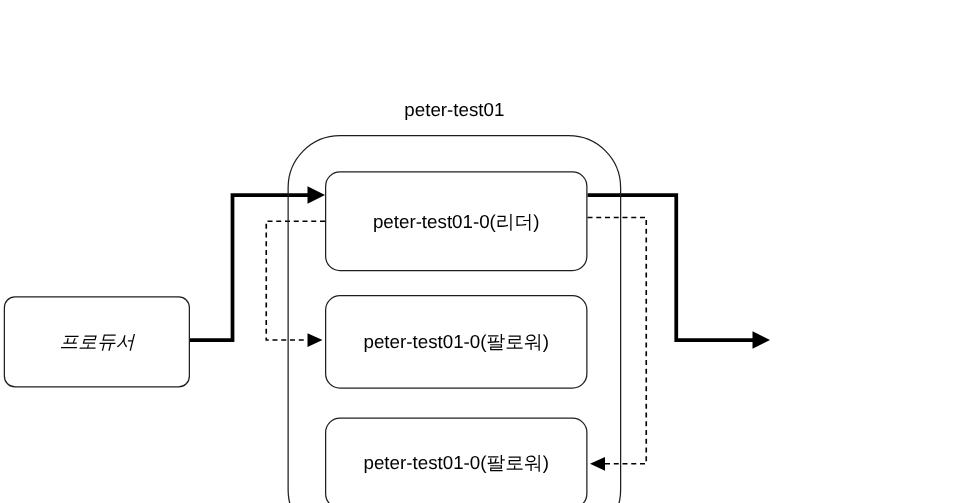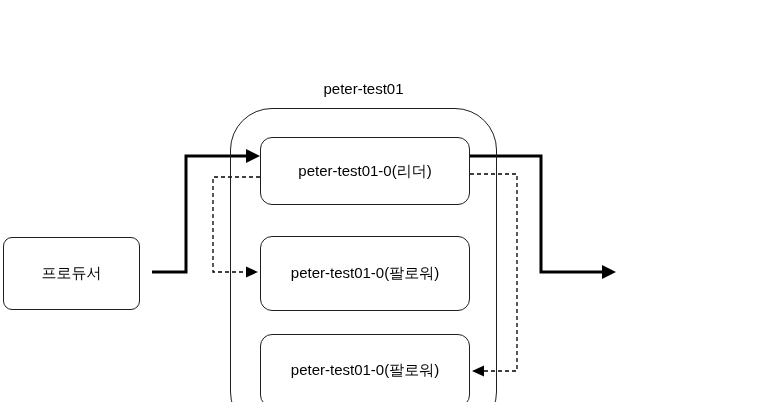--- a/index.html
+++ b/index.html
@@ -45,24 +45,24 @@
     border: 1.5px solid #1f1f1f;
     border-radius: 42px;
     background: transparent;
     box-sizing: border-box;
   }
   .partition {
     left: 260px;
     width: 210px;
     border-radius: 12px;
   }
-  .partition-leader   { top: 93px;  height: 68px; }
+  .partition-leader   { top: 93px;  height: 80px; }
   .partition-f1       { top: 192px; height: 75px; }
   .partition-f2       { top: 290px; height: 73px; }
-  .producer-box { left: 3px;   top: 193px; width: 137px; height: 73px; }
+  .producer-box { left: 3px;   top: 193px; width: 149px; height: 73px; font-style: italic; }
   .consumer-box { left: 616px; top: 192px; width: 147px; height: 73px; }
   .topic-title {
     position: absolute;
     left: 230px;
     top: 36px;
     width: 267px;
     text-align: center;
     font-size: 15px;
     color: #000000;
   }

